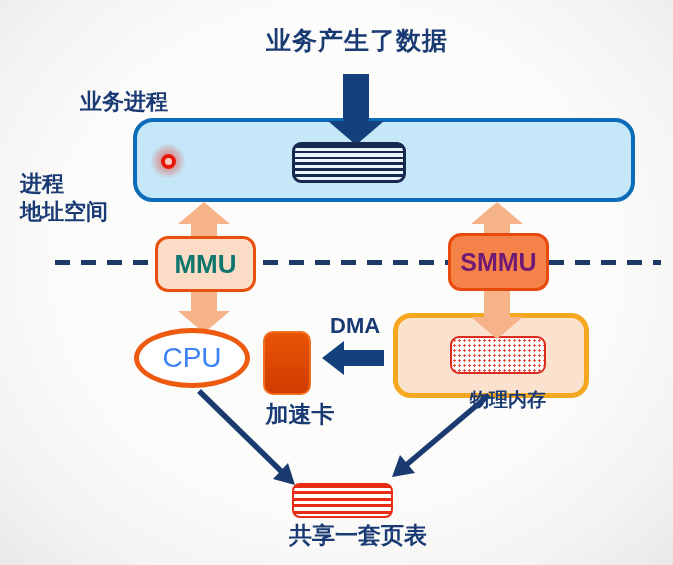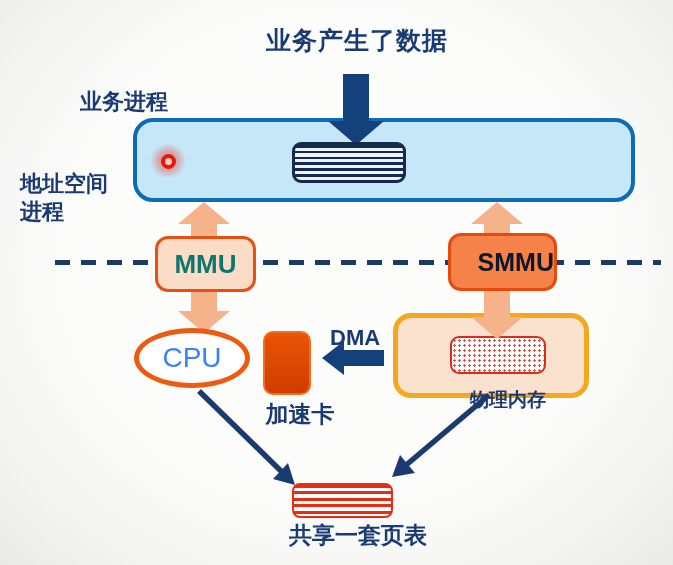--- a/index.html
+++ b/index.html
@@ -17,21 +17,21 @@
   .navy-text{color:#1a3a74;}
   
   .title{
     left:262px;top:24px;width:190px;
     font-size:25px;font-weight:600;text-align:center;
     letter-spacing:1px;z-index:5;
   }
   .lbl{font-size:22px;font-weight:600;z-index:5;}
   .lbl-business-process{left:80px;top:87px;}
   .lbl-addr-space{left:20px;top:170px;line-height:28px;}
-  .lbl-dma{left:330px;top:313px;font-size:22px;margin-top:12px;}
+  .lbl-dma{left:330px;top:313px;font-size:22px;}
   .lbl-accel{left:252px;top:399px;width:96px;text-align:center;font-size:23px;}
   .lbl-physmem{left:470px;top:387px;font-size:19px;}
   .lbl-pagetable{left:267px;top:520px;width:160px;text-align:right;font-size:23px;}
 
   
   .proc-box{
     left:133px;top:118px;width:502px;height:84px;
     background:#c5e7f8;
     border:4px solid #0d6cb8;border-radius:20px;
     box-sizing:border-box;z-index:1;
@@ -61,24 +61,24 @@
     z-index:1;
   }
   
   .mmu-box{
     left:155px;top:236px;width:101px;height:56px;
     box-sizing:border-box;border:3px solid #e8500f;border-radius:13px;
     background:#fbdcc7;display:flex;align-items:center;justify-content:center;
     font-size:26px;font-weight:600;color:#0f766e;z-index:4;
   }
   .smmu-box{
-    left:448px;top:233px;width:109px;height:58px;
+    left:448px;top:233px;width:101px;height:58px;
     box-sizing:border-box;border:3px solid #e8490c;border-radius:13px;
-    background:#f58248;display:flex;align-items:center;justify-content:flex-end;
-    font-size:25px;font-weight:600;color:#0f172a;z-index:4;
+    background:#f58248;display:flex;align-items:center;justify-content:center;
+    font-size:25px;font-weight:600;color:#701a75;z-index:4;
   }
   
   .cpu-ellipse{
     left:134px;top:328px;width:116px;height:60px;
     box-sizing:border-box;border:5px solid #ee5a0f;border-radius:50%;
     background:#ffffff;display:flex;align-items:center;justify-content:center;
     font-size:28px;font-weight:500;color:#3b82f6;z-index:4;
   }
   
   .accel-card{
@@ -113,22 +113,22 @@
 </head>
 <body>
 
 <div class="canvas">
 
   <div class="abs lbl navy-text lbl-business-process">业务进程</div>
 
   <div class="abs title navy-text">业务产生了数据</div>
 
   <div class="abs lbl navy-text lbl-addr-space">
+    <div>进程</div>
     <div>地址空间</div>
-    <div>进程</div>
   </div>
 
   <div class="abs proc-box"></div>
 
   <div class="abs red-glow"></div>
   <div class="abs red-ring"></div>
 
   <div class="abs physmem-box"></div>
   <div class="abs physmem-block"></div>
 

